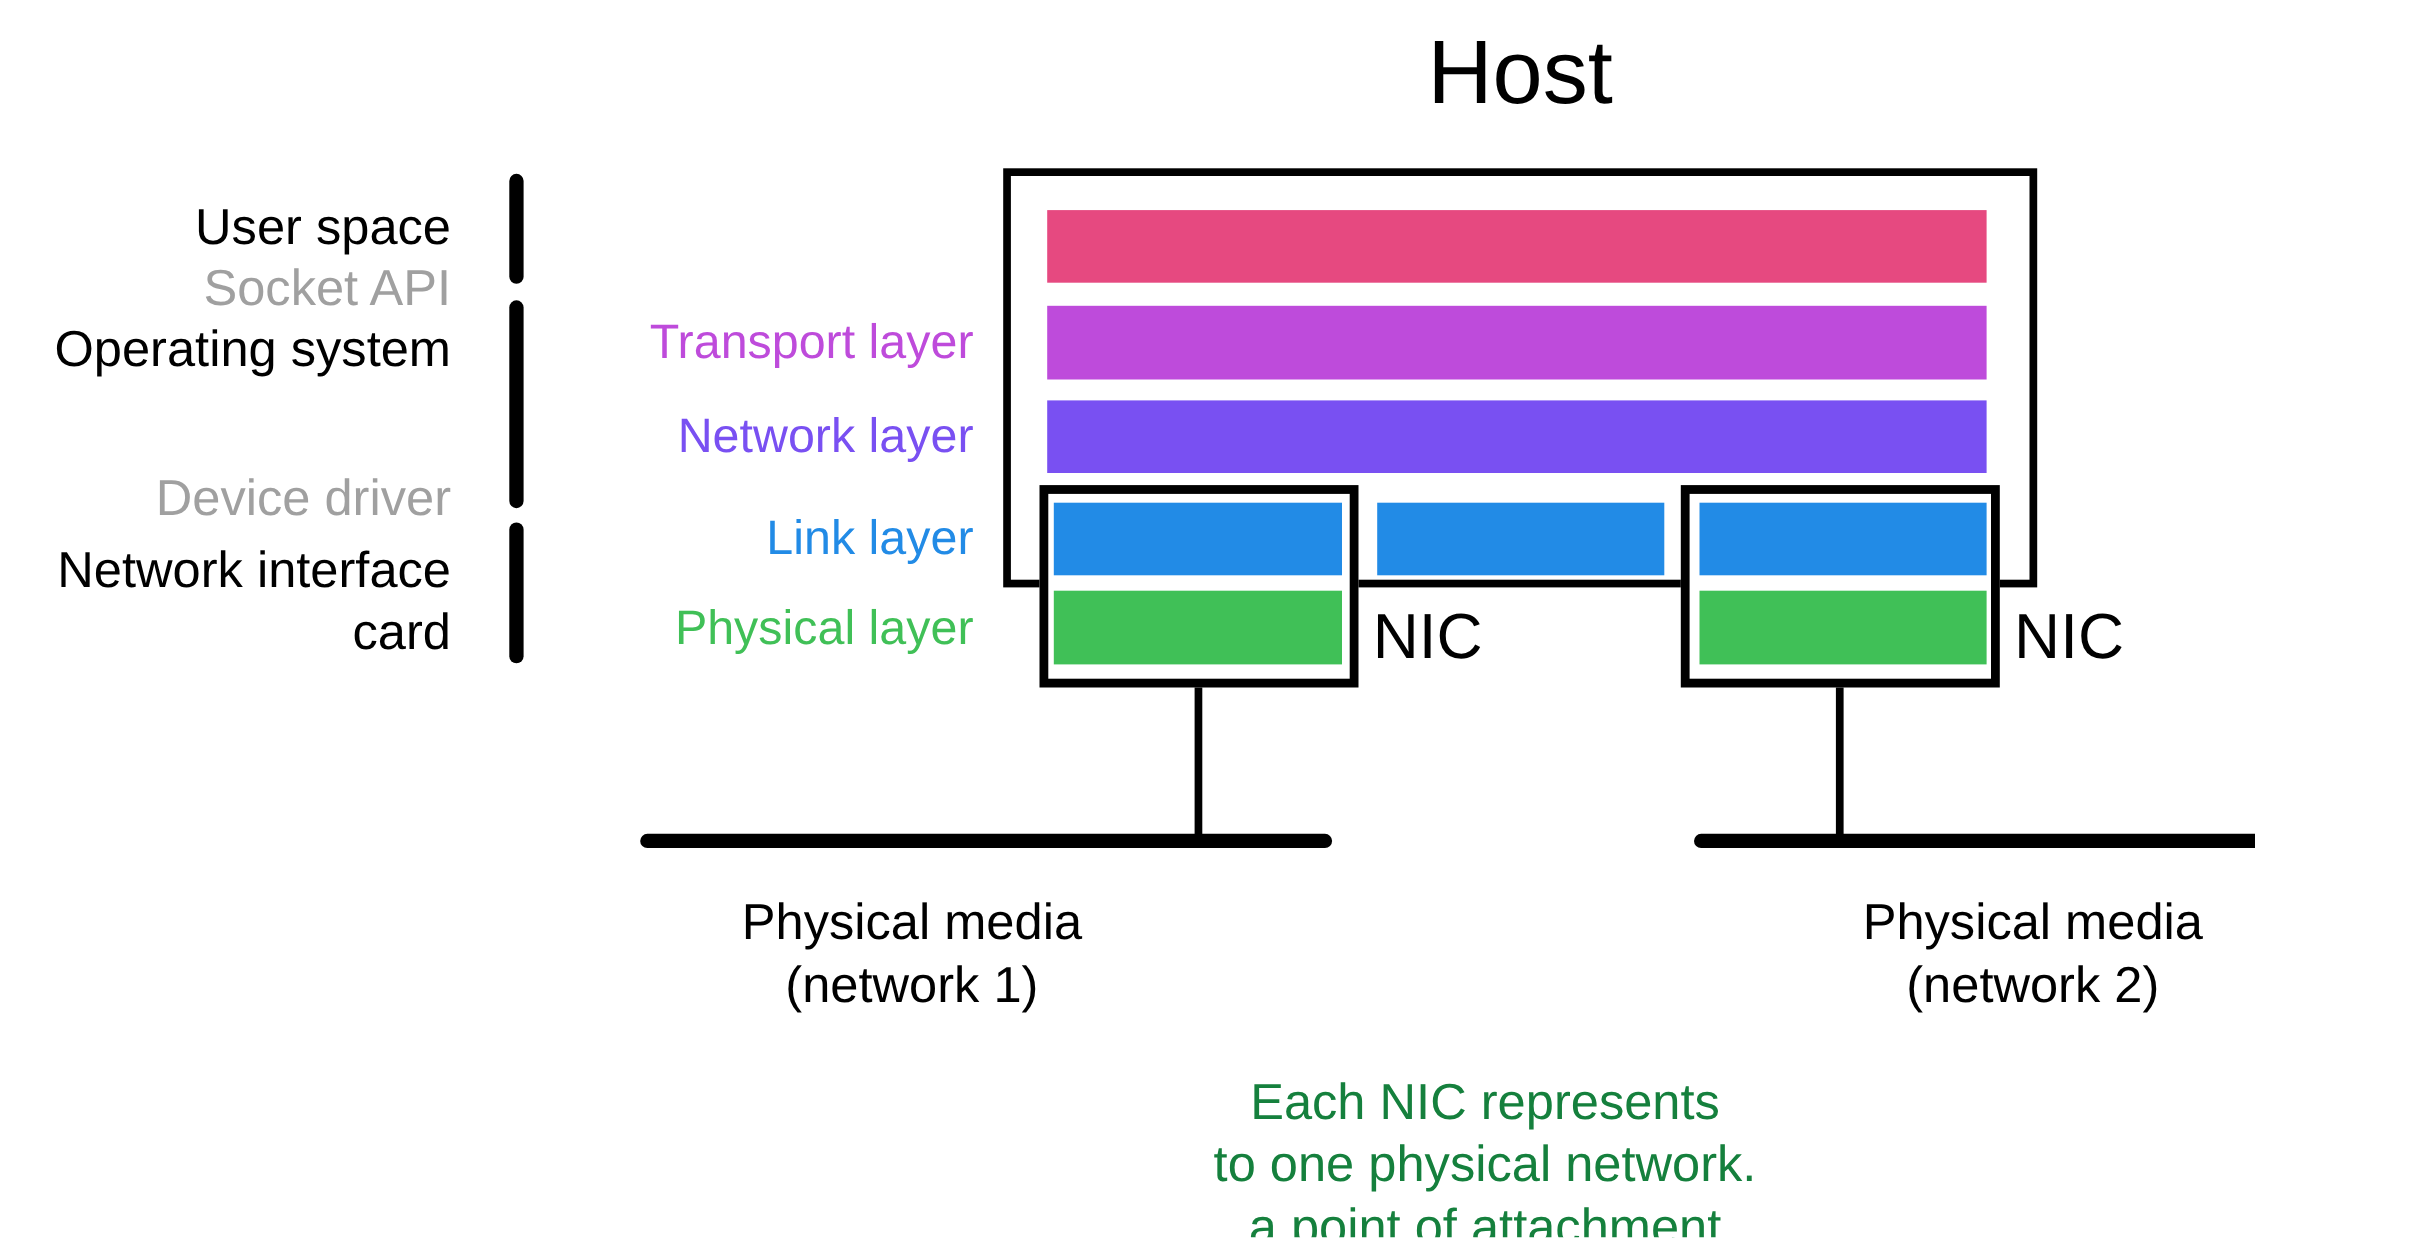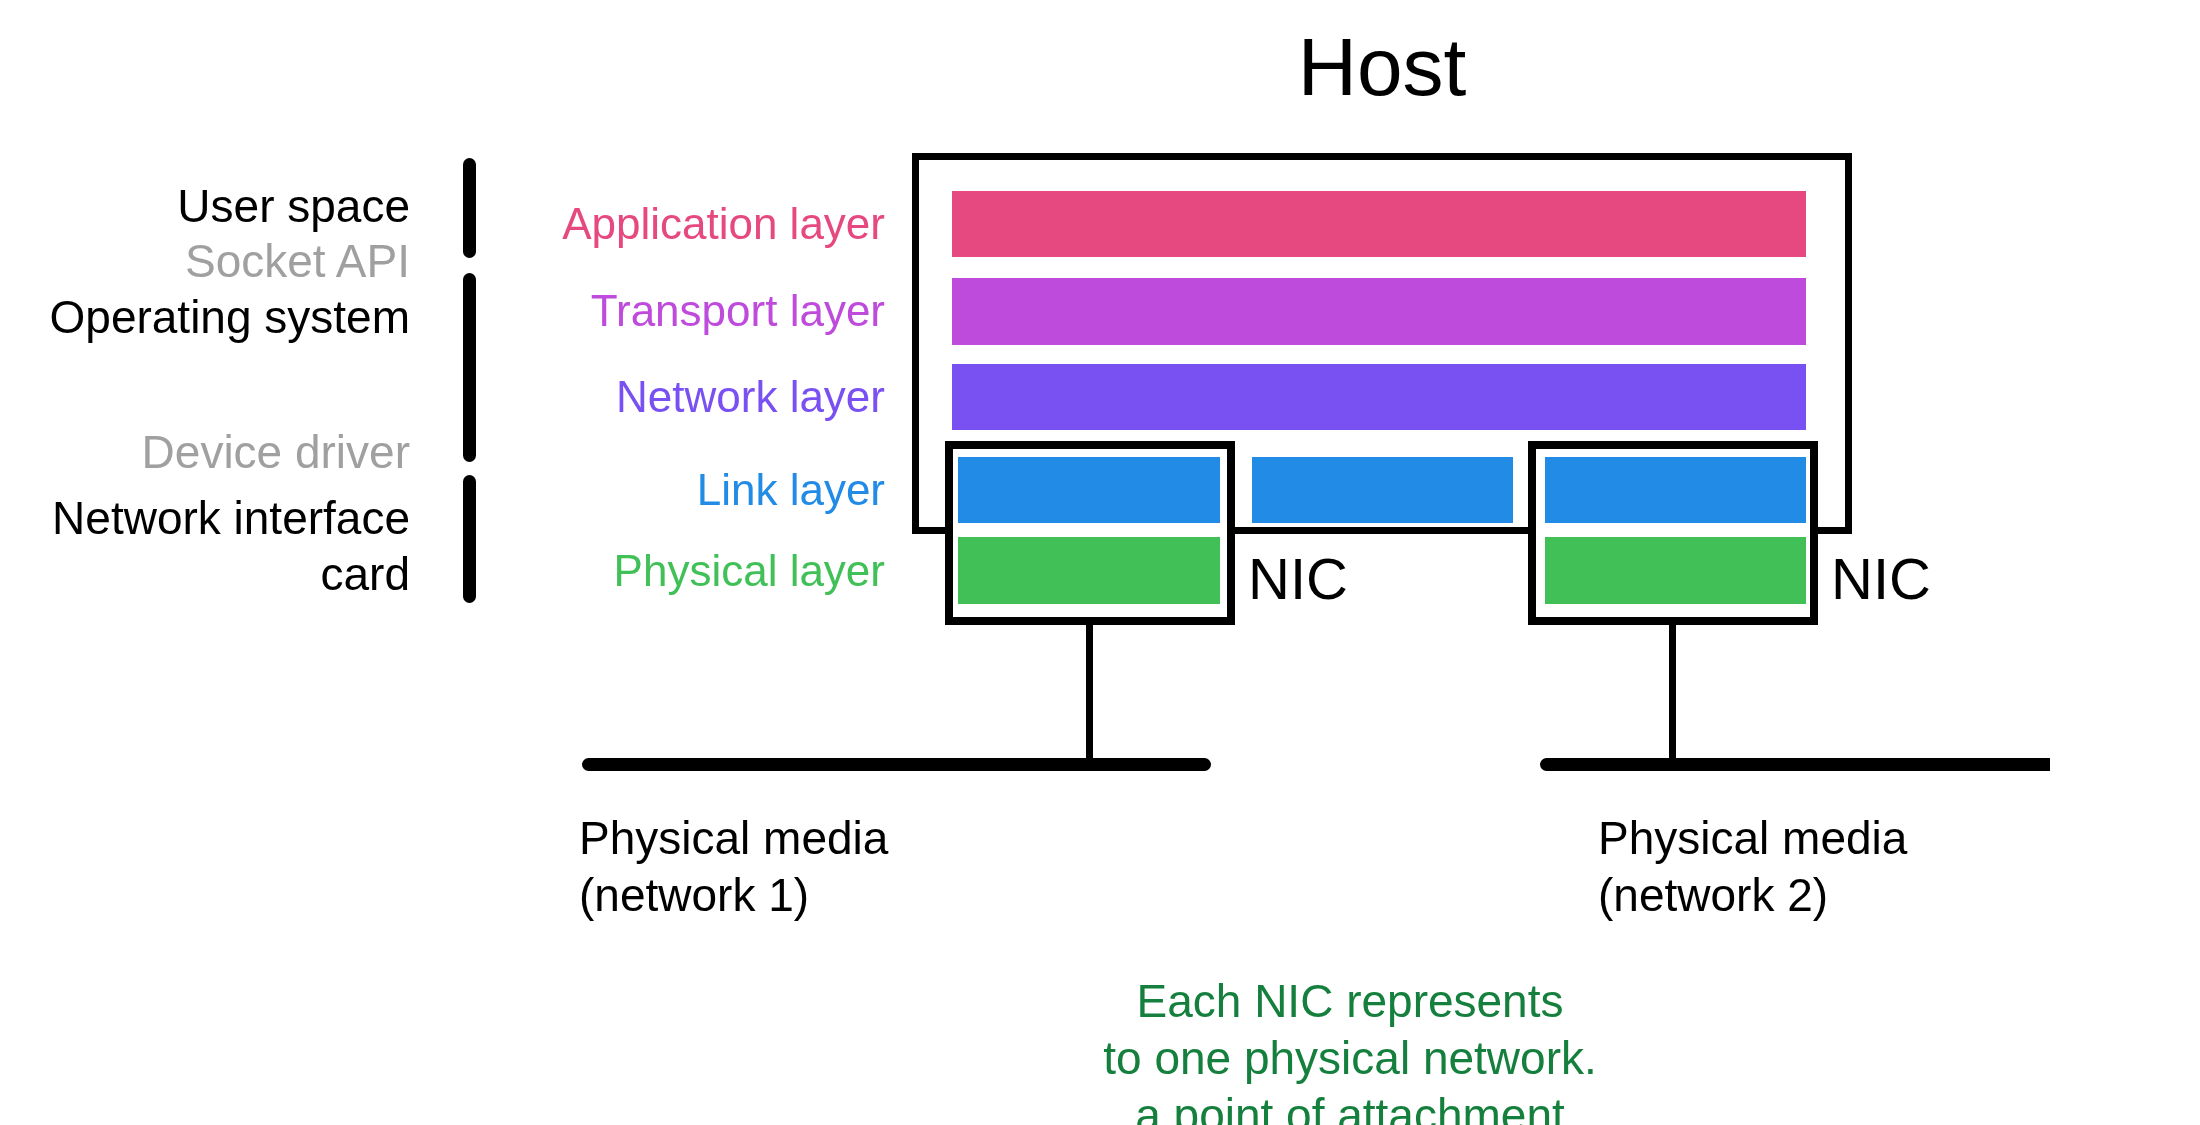--- a/index.html
+++ b/index.html
@@ -91,20 +91,21 @@
 
   .media-line {
     top: 758px; height: 13px;
     background: #000;
     border-radius: 7px;
   }
 
   .media-label {
     width: 500px;
     top: 810px;
+    text-align: center;
     font-size: 46px;
     line-height: 57px;
     color: #000;
   }
 
   .caption {
     left: 1050px; top: 933px; width: 600px;
     text-align: center;
     font-size: 46px;
     line-height: 57px;
@@ -159,21 +160,20 @@
   <div class="abs side-label" style="top:490px;">
     <div>Network interface</div>
     <div>card</div>
   </div>
   <div class="abs side-label" style="top: 424px; color: rgb(160, 160, 160);">Device driver</div>
 
   <div class="abs brace" style="top:158px; height:100px;"></div>
   <div class="abs brace" style="top:273px; height:189px;"></div>
   <div class="abs brace" style="top:475px; height:128px;"></div>
 
-  <div class="abs layer-label" style="top: 199px; color: rgb(230, 73, 128);">Application layer</div>
   <div class="abs layer-label" style="top: 286px; color: rgb(190, 75, 219);">Transport layer</div>
   <div class="abs layer-label" style="top: 372px; color: rgb(121, 80, 242);">Network layer</div>
   <div class="abs layer-label" style="top: 465px; color: rgb(34, 139, 230);">Link layer</div>
   <div class="abs layer-label" style="top: 546px; color: rgb(64, 192, 87);">Physical layer</div>
 
   <div class="abs caption" style="color: #15803d; margin-top: 40px;">
     <div>Each NIC represents</div>
     <div>to one physical network.</div>
     <div>a point of attachment</div>
   </div>

